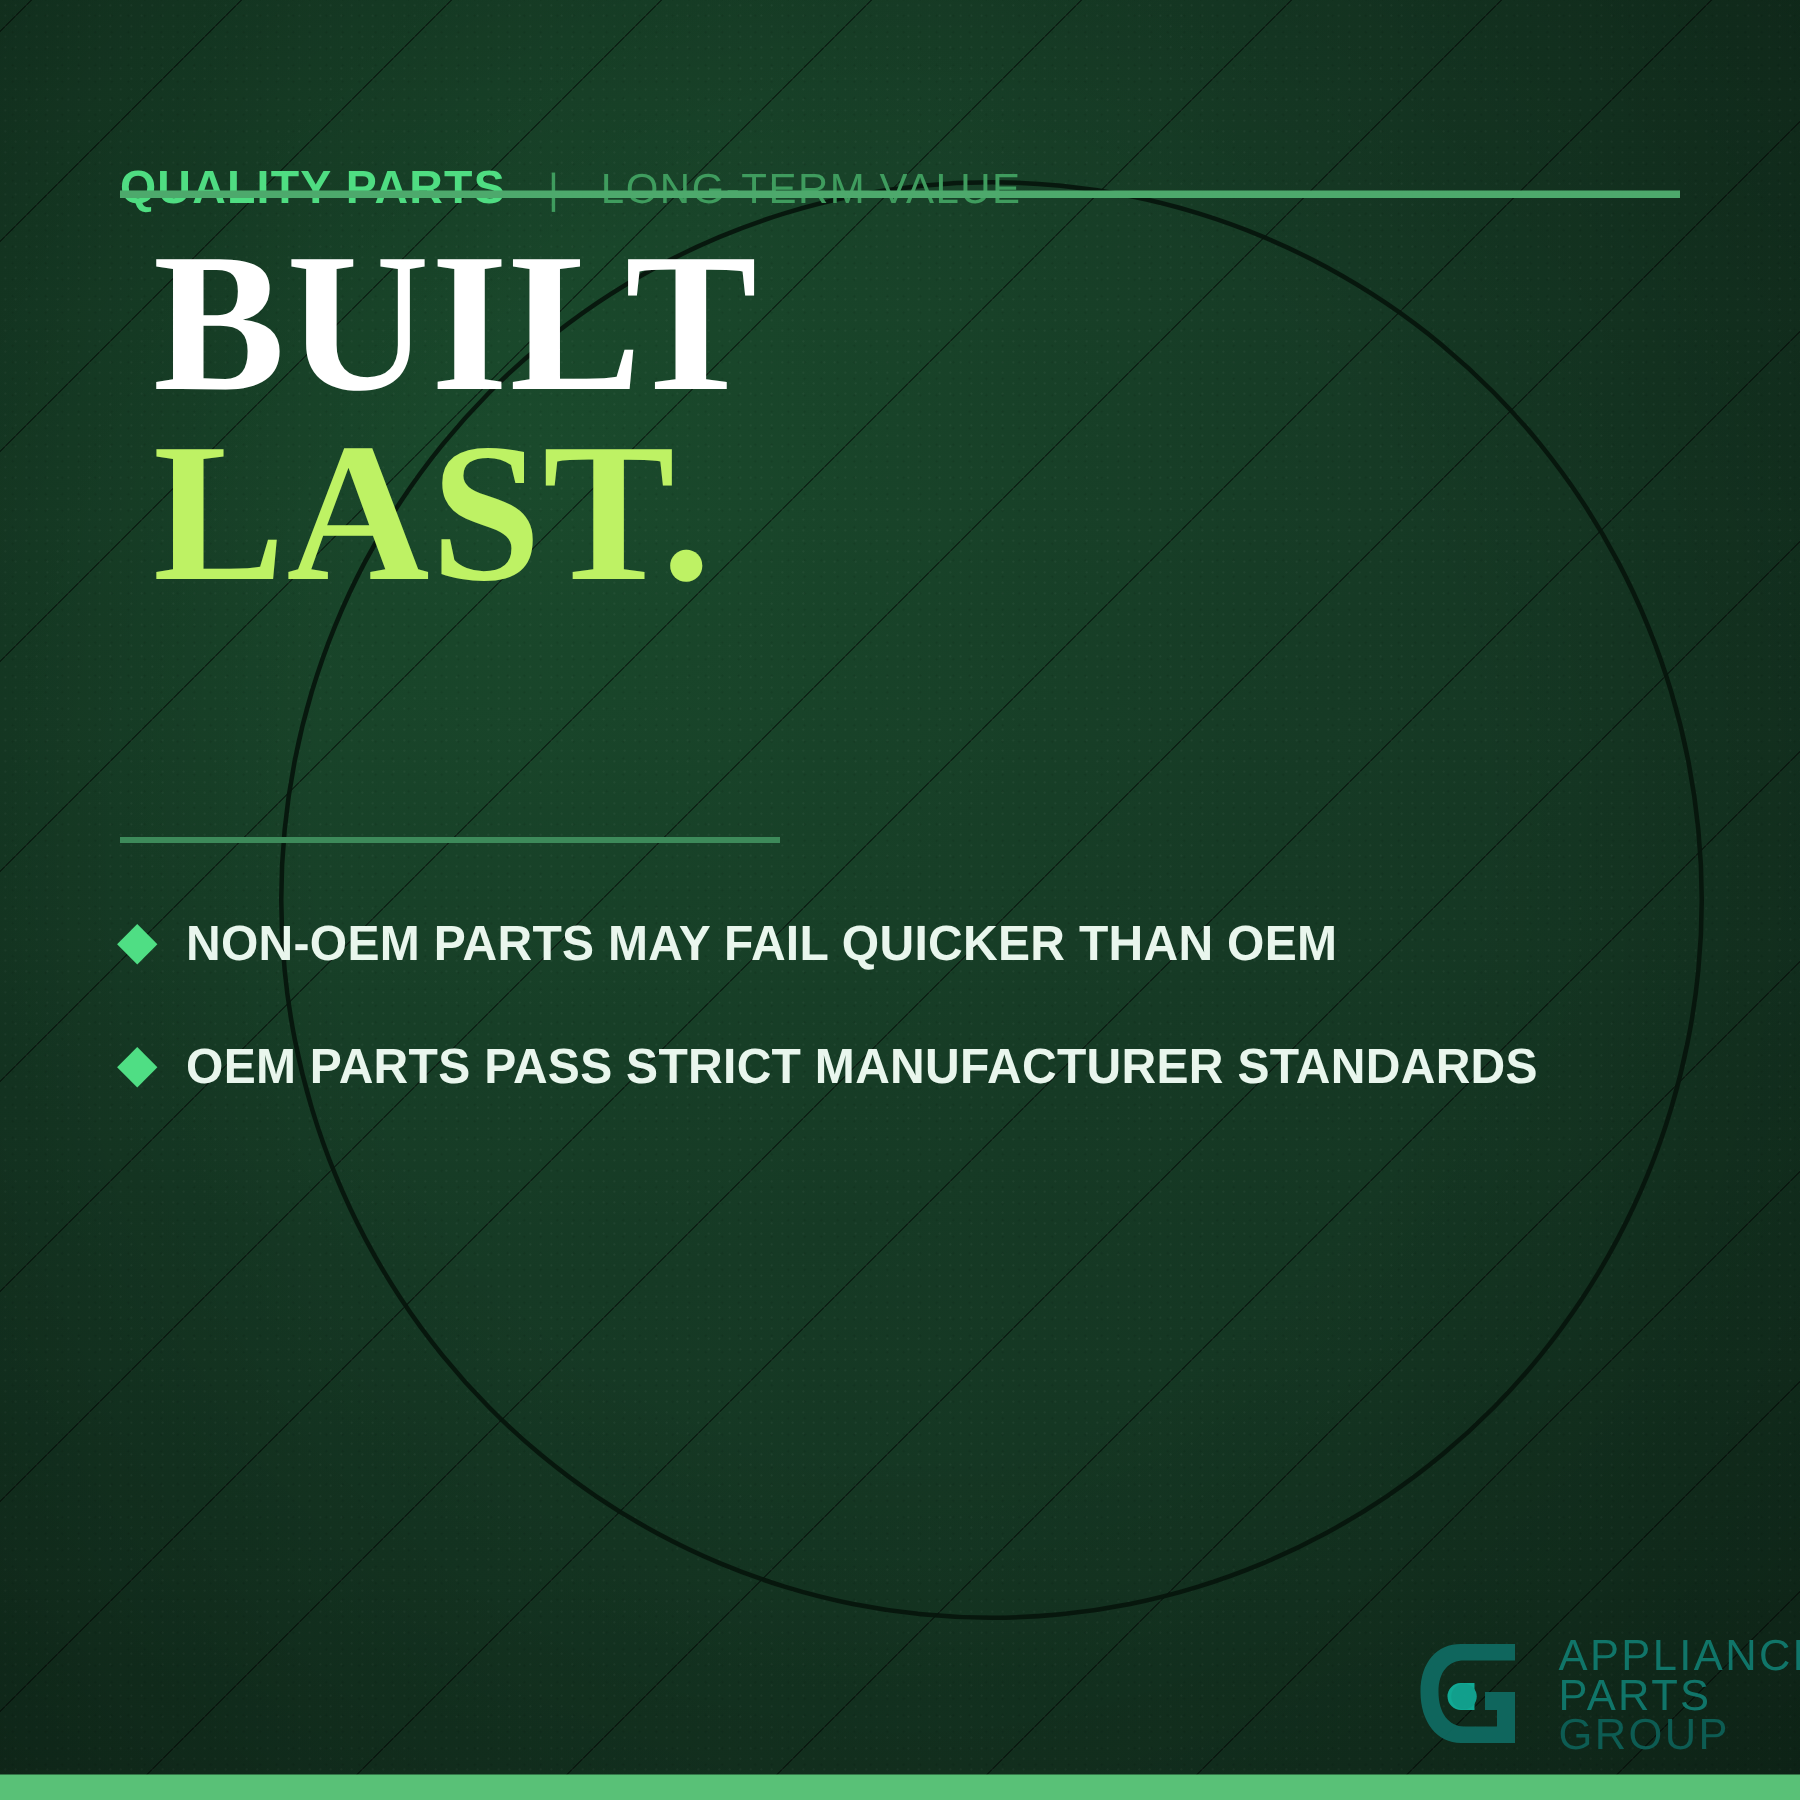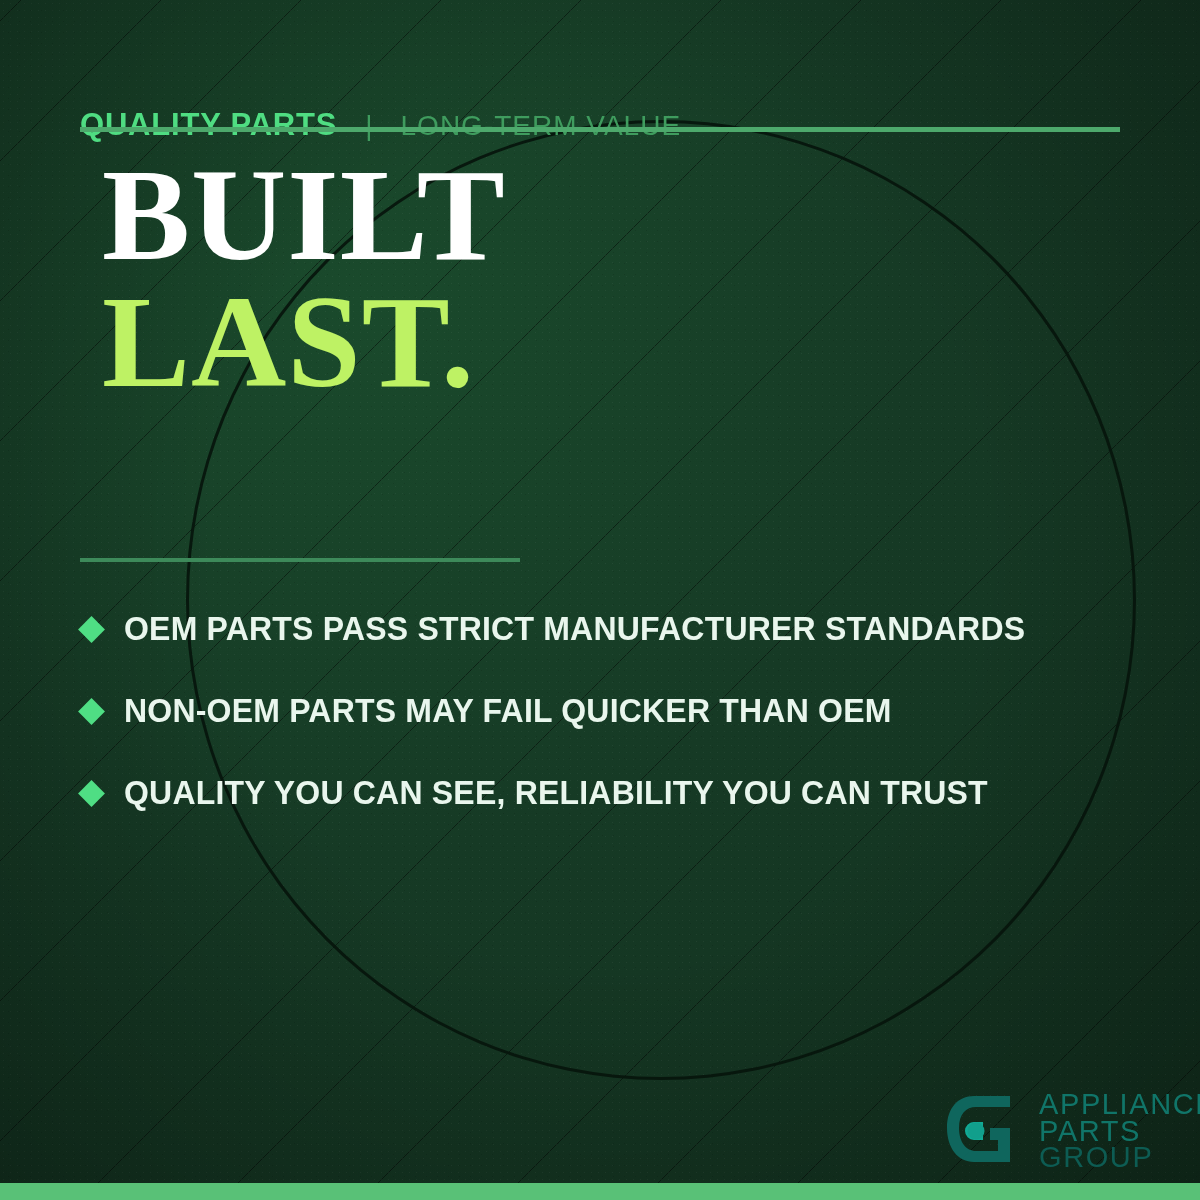--- a/index.html
+++ b/index.html
@@ -195,33 +195,29 @@
       <span class="hl-line hl-white">BUILT</span>
       <span class="hl-line hl-green">LAST.</span>
     </div>
 
     <div class="rule-mid"></div>
 
     <div class="bullets">
 
       <div class="bullet-row">
         <span class="bullet-diamond"></span>
+        <span class="bullet-text">NON-OEM PARTS MAY FAIL QUICKER THAN OEM</span>
+      </div>
+
+      <div class="bullet-row">
+        <span class="bullet-diamond"></span>
         <span class="bullet-text">OEM PARTS PASS STRICT MANUFACTURER STANDARDS</span>
       </div>
 
-      <div class="bullet-row">
-        <span class="bullet-diamond"></span>
-        <span class="bullet-text">NON-OEM PARTS MAY FAIL QUICKER THAN OEM</span>
-      </div>
-
-
-      <div class="bullet-row">
-        <span class="bullet-diamond"></span>
-        <span class="bullet-text">QUALITY YOU CAN SEE, RELIABILITY YOU CAN TRUST</span>
-      </div>
+
 
     </div>
 
     <div class="logo">
       <span class="logo-mark">
         <svg width="86" height="86" viewBox="0 0 86 86" aria-hidden="true">
           <path d="M70 8 H34 C18 8 7 20 7 40 C7 60 18 74 34 74 H70 V40 H50 V52 H58 V63 H36
                    C26 63 19 54 19 40 C19 26 26 19 36 19 H70 Z" fill="#0f6a61"></path>
           <path d="M34 34 a9 9 0 0 1 9 9 h-18 a9 9 0 0 1 9 -9 z" fill="#0f6a61"></path>
           <path d="M34 34 h9 v18 h-9 a9 9 0 0 1 0 -18 z" fill="#12b09b"></path>

